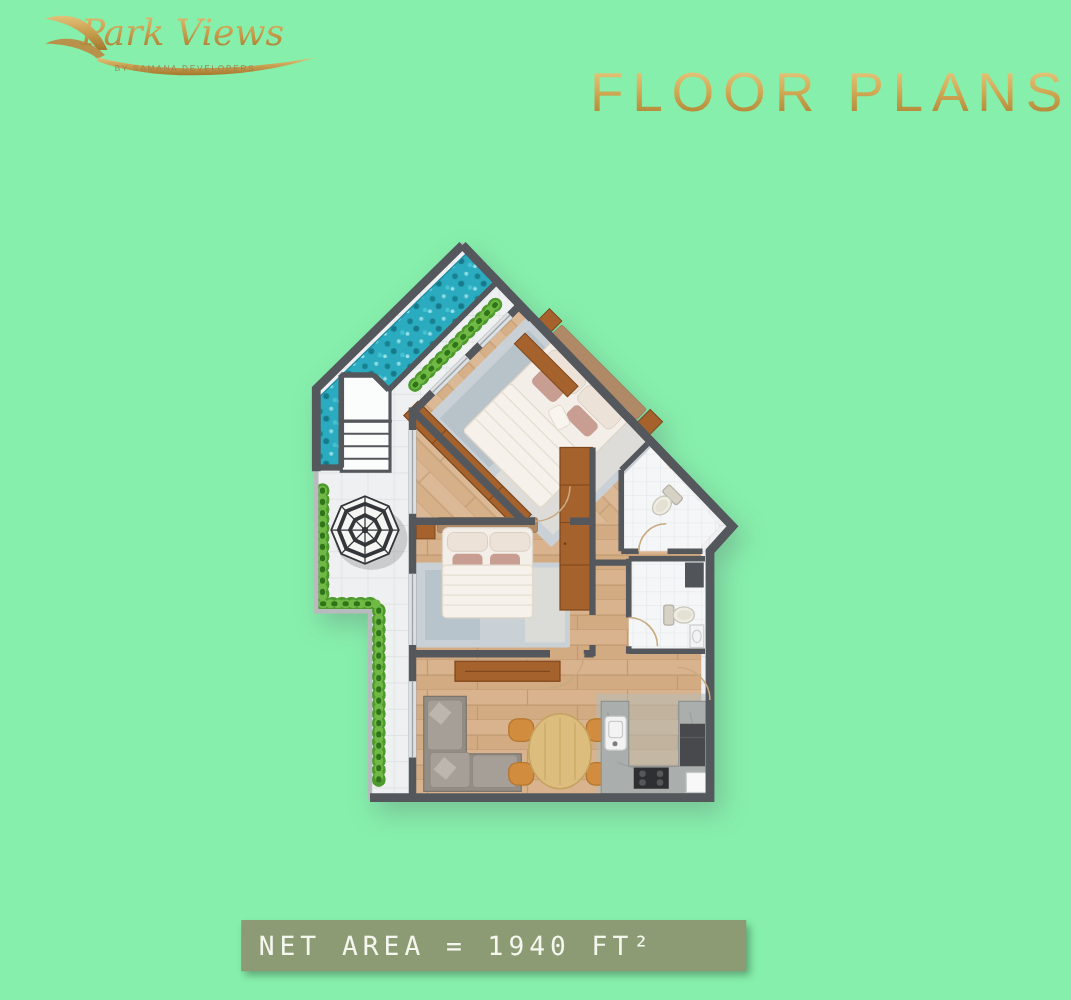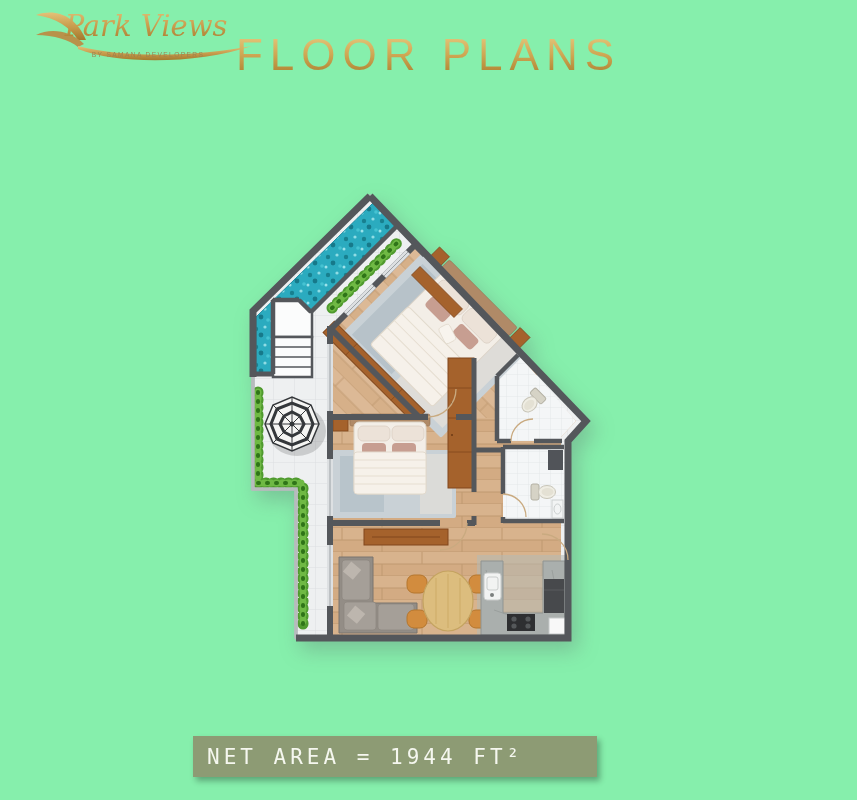--- a/index.html
+++ b/index.html
@@ -1,19 +1,19 @@
 <!DOCTYPE html>
 <html><head>
 <meta charset="utf-8">
 <style>
   html,body{margin:0;padding:0;background:#fff;}
   .page{position:relative;width:857px;height:800px;background:#86efac;overflow:hidden;
         font-family:"Liberation Sans",sans-serif;}
   .logo{position:absolute;left:28px;top:2px;width:230px;height:64px;}
-  .title{position:absolute;left:0;top:32px;width:100%;text-align:center;
+  .title{position:absolute;left:0;top:52px;width:100%;text-align:right;
          font-size:44px;line-height:46px;font-weight:400;letter-spacing:7px;
          color:#c0974a;}
   @supports ((-webkit-background-clip:text) or (background-clip:text)){
     .title{background:linear-gradient(180deg,#e8cc83 0%,#cfa854 48%,#a87c2c 100%);
            -webkit-background-clip:text;background-clip:text;color:transparent;}
   }
   .subtitle{position:absolute;left:0;top:138px;width:100%;text-align:center;
             font-size:28px;font-weight:700;letter-spacing:1px;color:#2d6b49;}
   .plan{position:absolute;left:238px;top:190px;width:372px;height:468px;overflow:visible;
         filter:drop-shadow(6px 9px 10px rgba(90,95,100,.30));}
@@ -230,16 +230,16 @@
     <g fill="none" stroke="#c9aa80" stroke-width="1.3">
       <path d="M428,417 A28,28 0 0 0 456,389"></path>
       <path d="M511,441 A22,22 0 0 1 533,419"></path>
       <path d="M503,494 A23,23 0 0 1 526,517"></path>
       <path d="M467,523 A27,27 0 0 1 440,550"></path>
       <path d="M568,560 A26,26 0 0 0 542,534"></path>
     </g>
   </svg>
 
   <div class="net-bar">
-    <span>NET AREA = 1944 FT²</span>
+    <span>NET AREA = 1940 FT²</span>
   </div>
 
 </div>
 
 </body></html>

